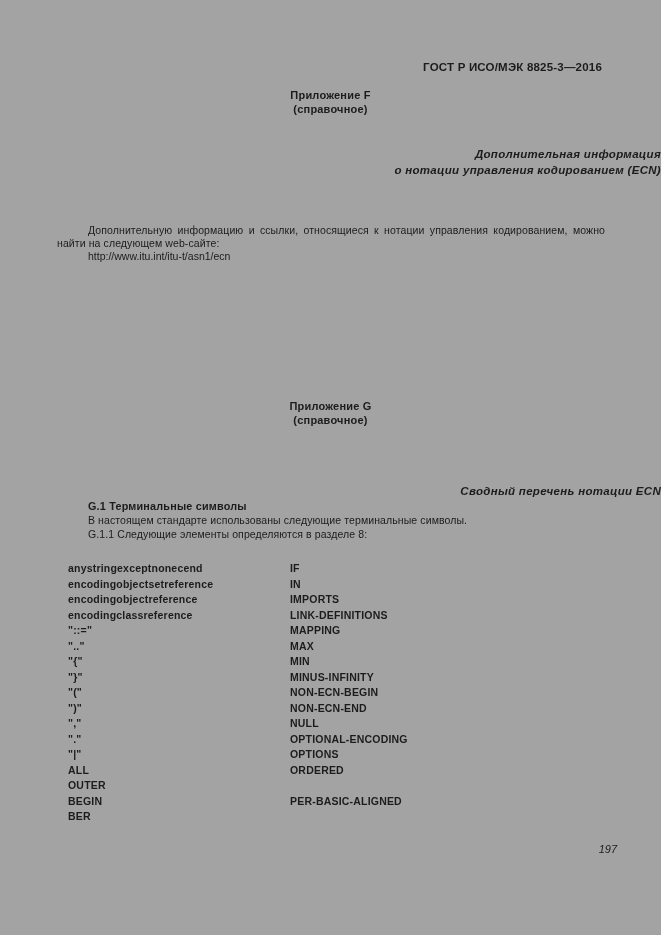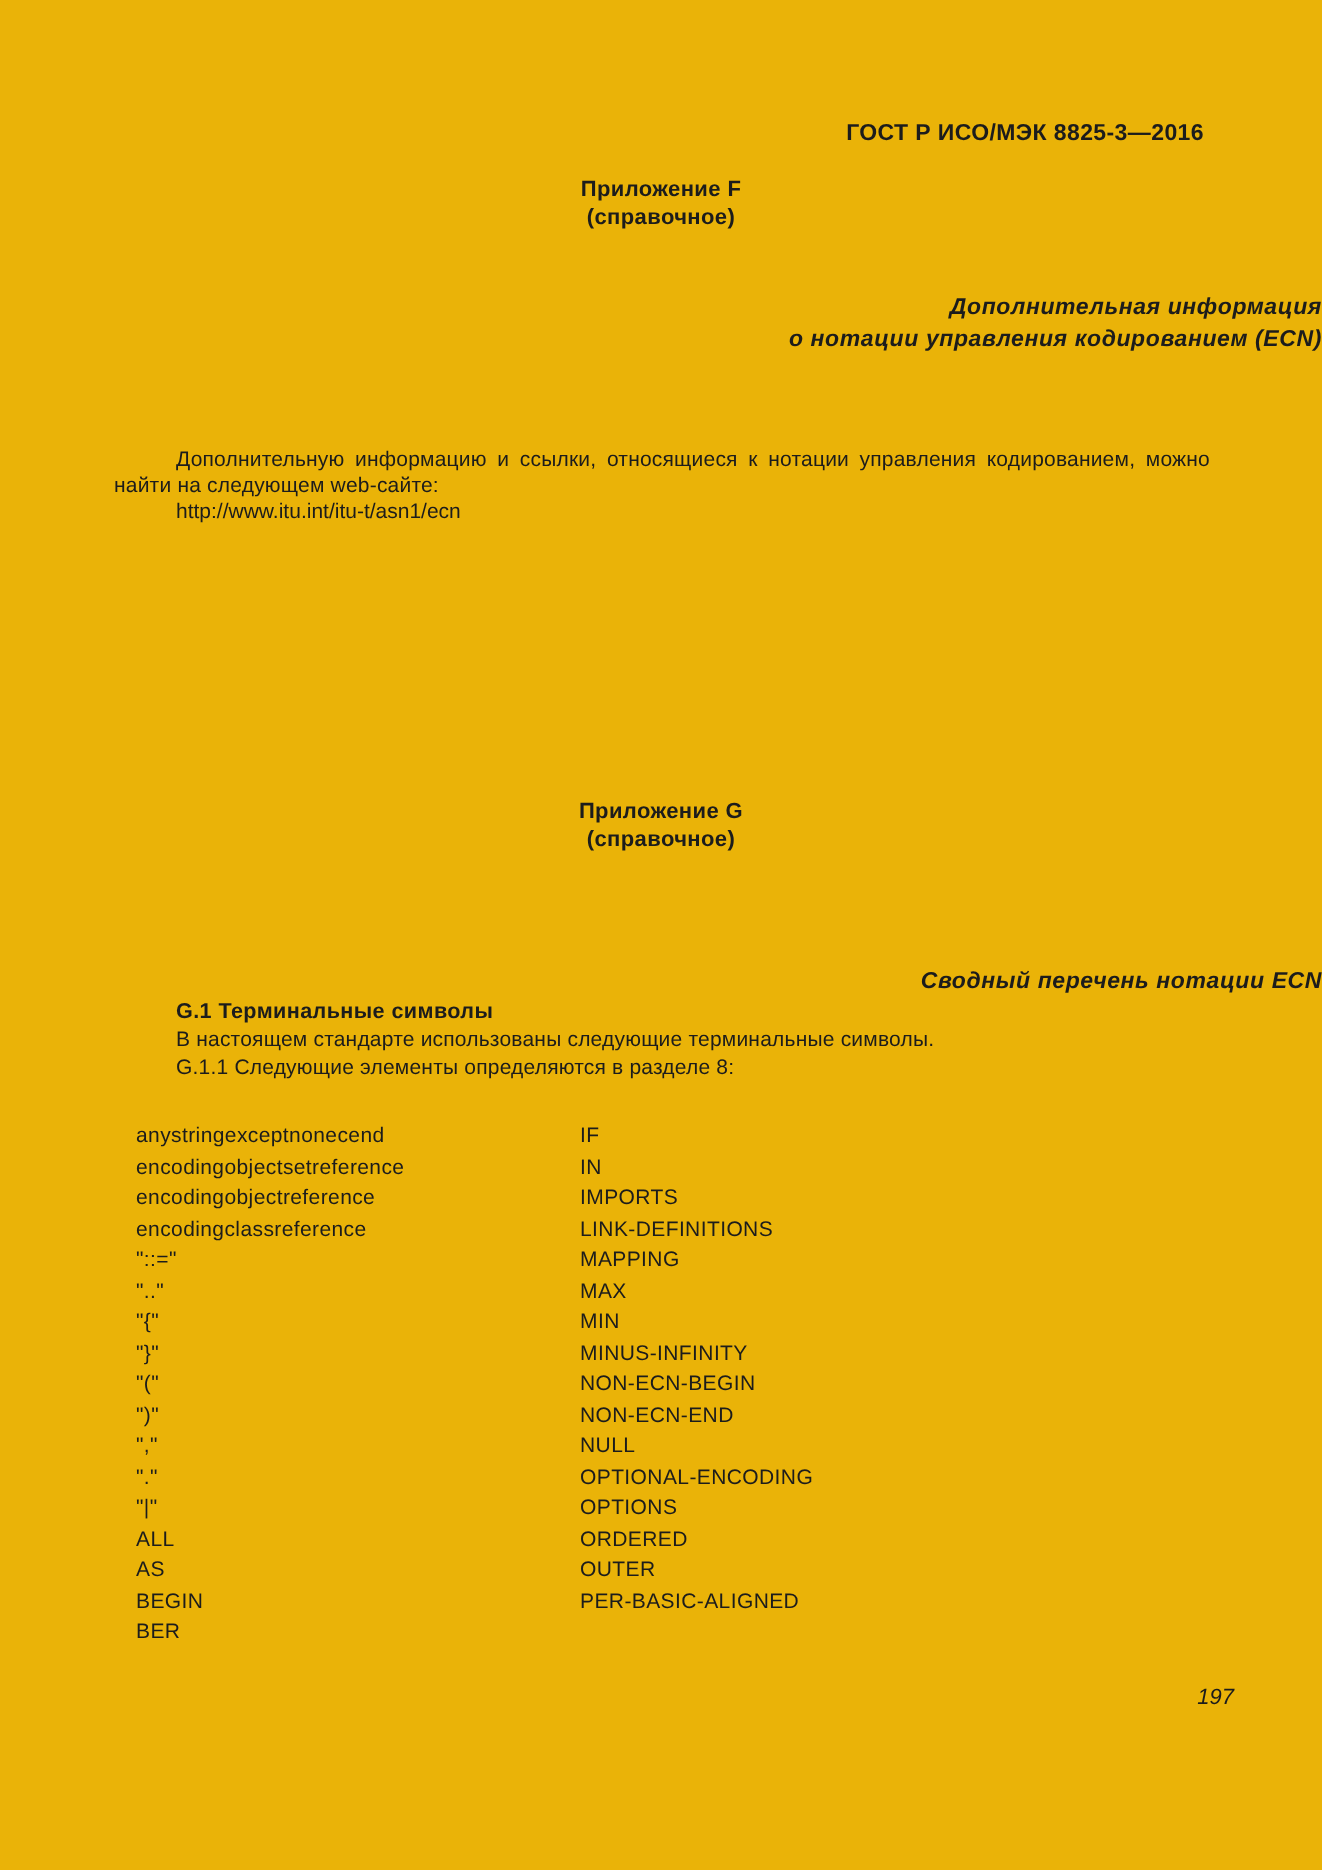--- a/index.html
+++ b/index.html
@@ -4,21 +4,21 @@
 <style>
   html, body {
     margin: 0;
     padding: 0;
     background: #fbfbfb;
   }
   .page {
     position: relative;
     width: 661px;
     height: 935px;
-    background: #eab308;
+    background: #a3a3a3;
     color: #1c1c1c;
     font-family: "Liberation Sans", sans-serif;
     overflow: hidden;
   }
   .doc-header {
     position: absolute;
     top: 61px;
     left: 0;
     right: 59px;
     text-align: right;
@@ -95,21 +95,21 @@
     position: absolute;
     top: 561px;
     left: 68px;
     right: 40px;
   }
   .term-row {
     display: flex;
     height: 15.5px;
     line-height: 15.5px;
     font-size: 10.5px;
-    font-weight: normal;
+    font-weight: bold;
     letter-spacing: 0.2px;
   }
   .term-left {
     width: 222px;
     flex: 0 0 222px;
   }
   .term-right {
     flex: 1;
   }
   .page-number {
@@ -206,21 +206,20 @@
       </div>
       <div class="term-row">
         <span class="term-left">"|"</span>
         <span class="term-right">OPTIONS</span>
       </div>
       <div class="term-row">
         <span class="term-left">ALL</span>
         <span class="term-right">ORDERED</span>
       </div>
       <div class="term-row">
-        <span class="term-left">AS</span>
         <span class="term-right">OUTER</span>
       </div>
       <div class="term-row">
         <span class="term-left">BEGIN</span>
         <span class="term-right">PER-BASIC-ALIGNED</span>
       </div>
       <div class="term-row">
         <span class="term-left">BER</span>
       </div>
     </div>

